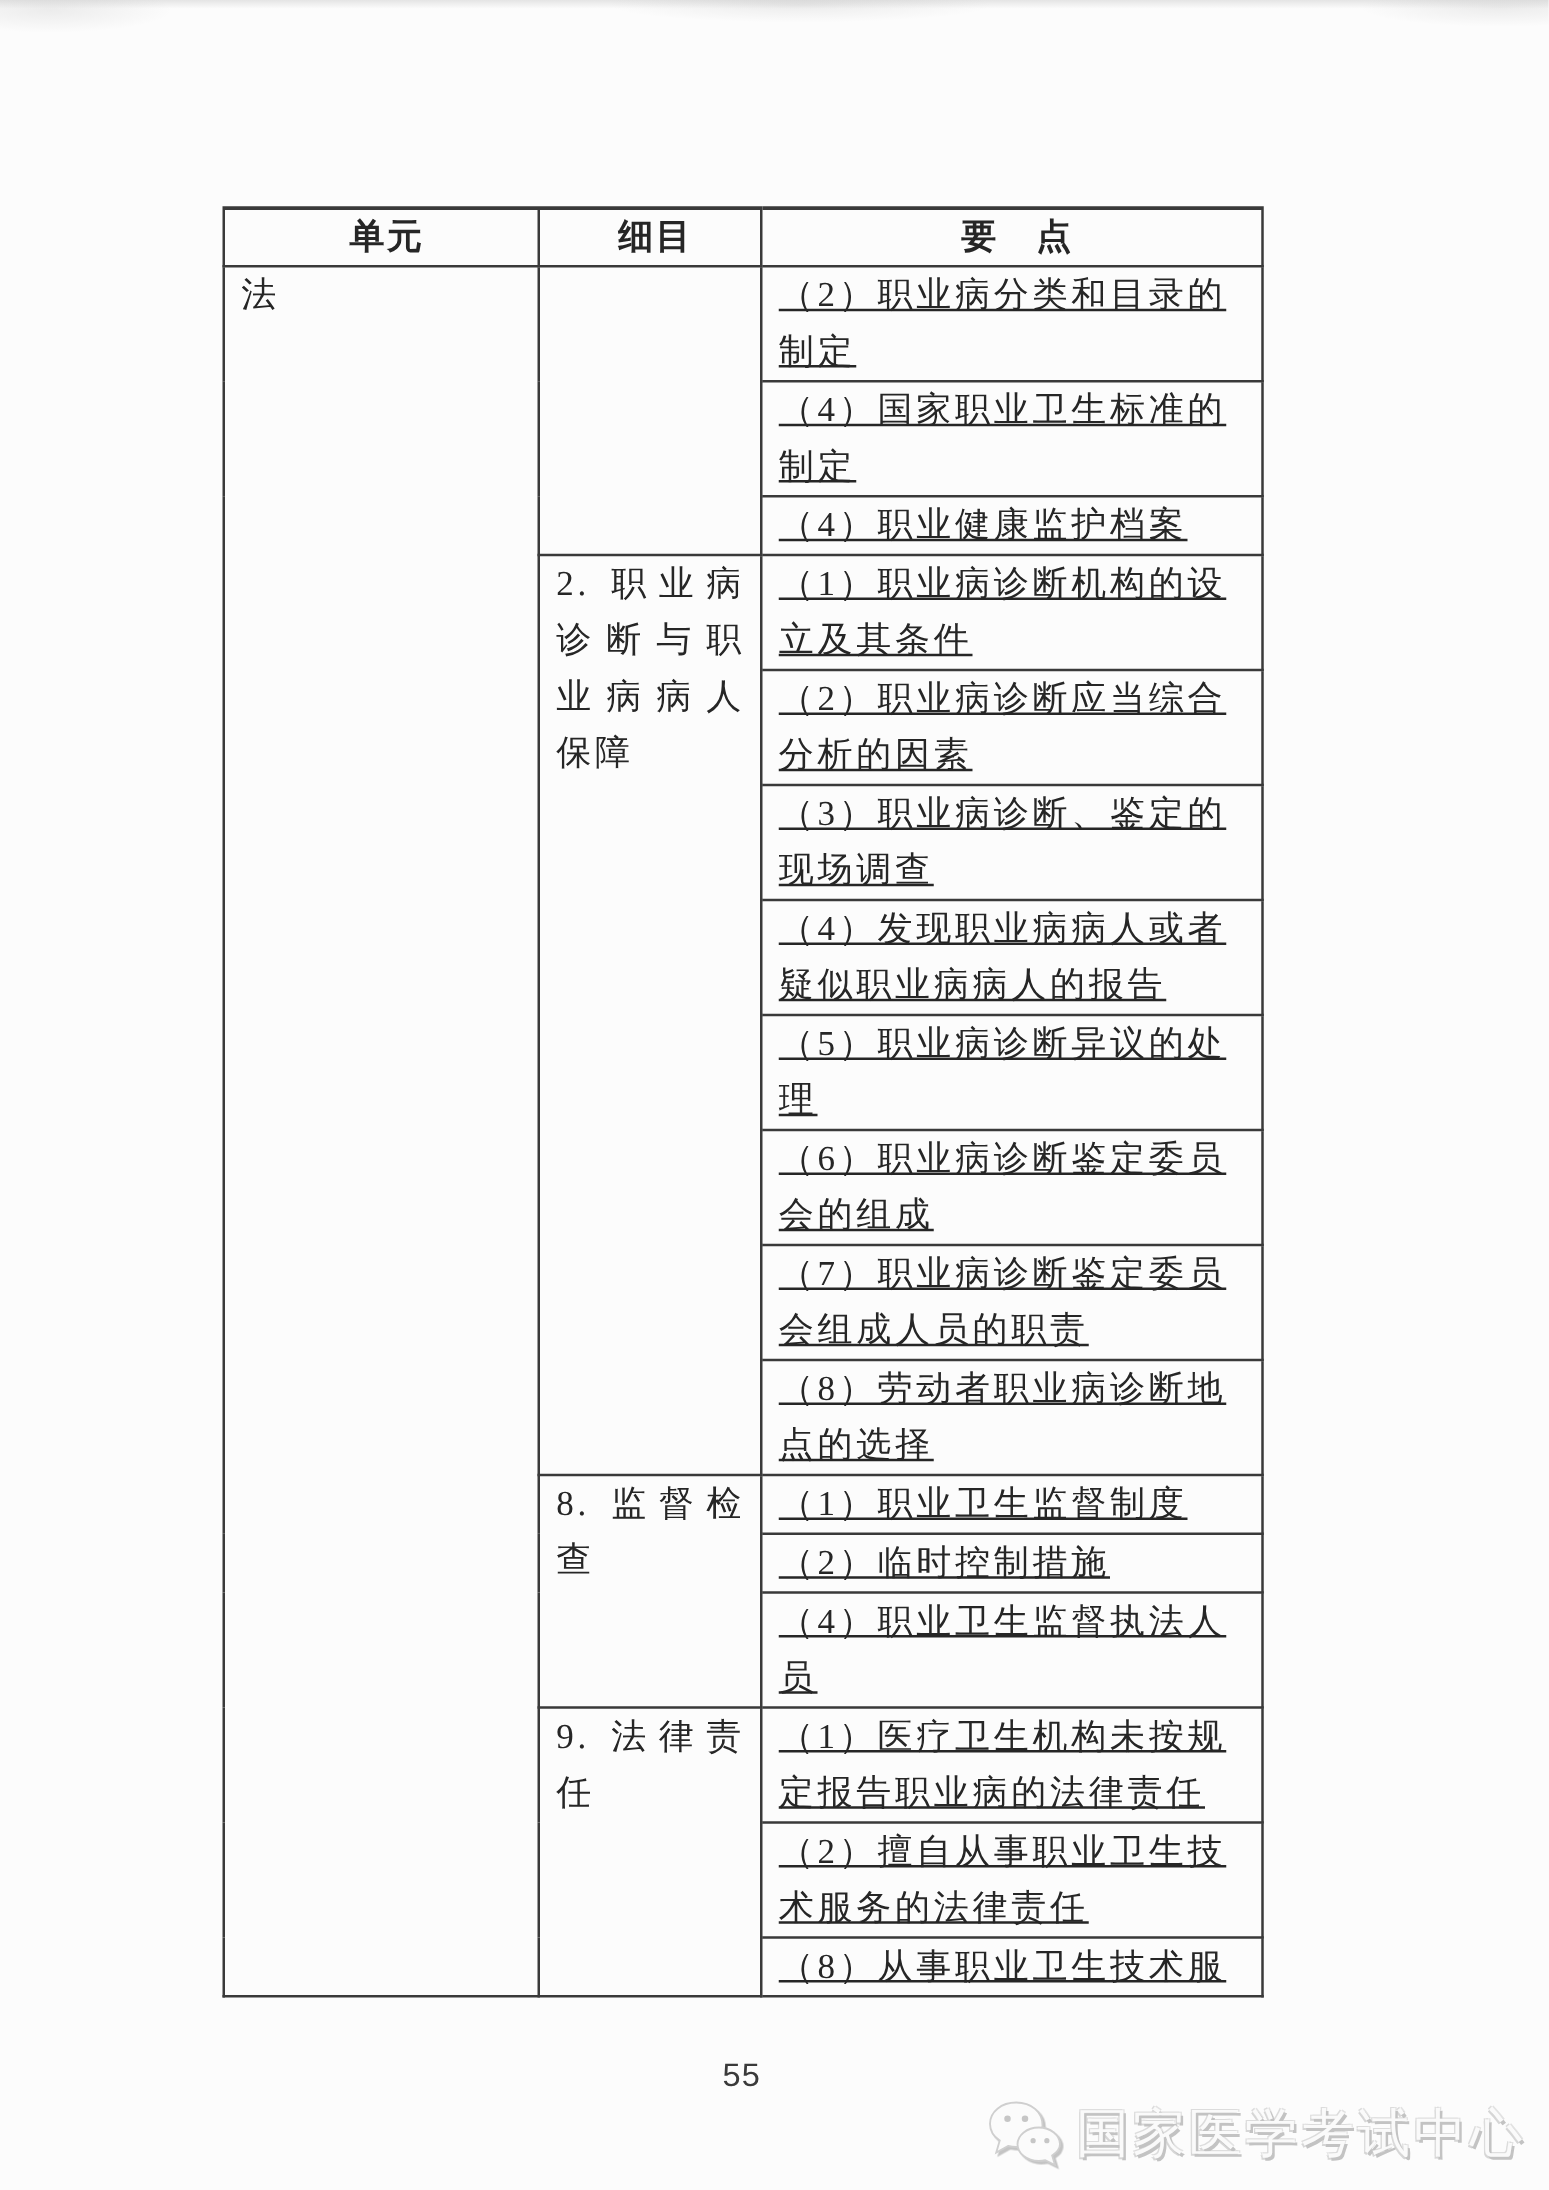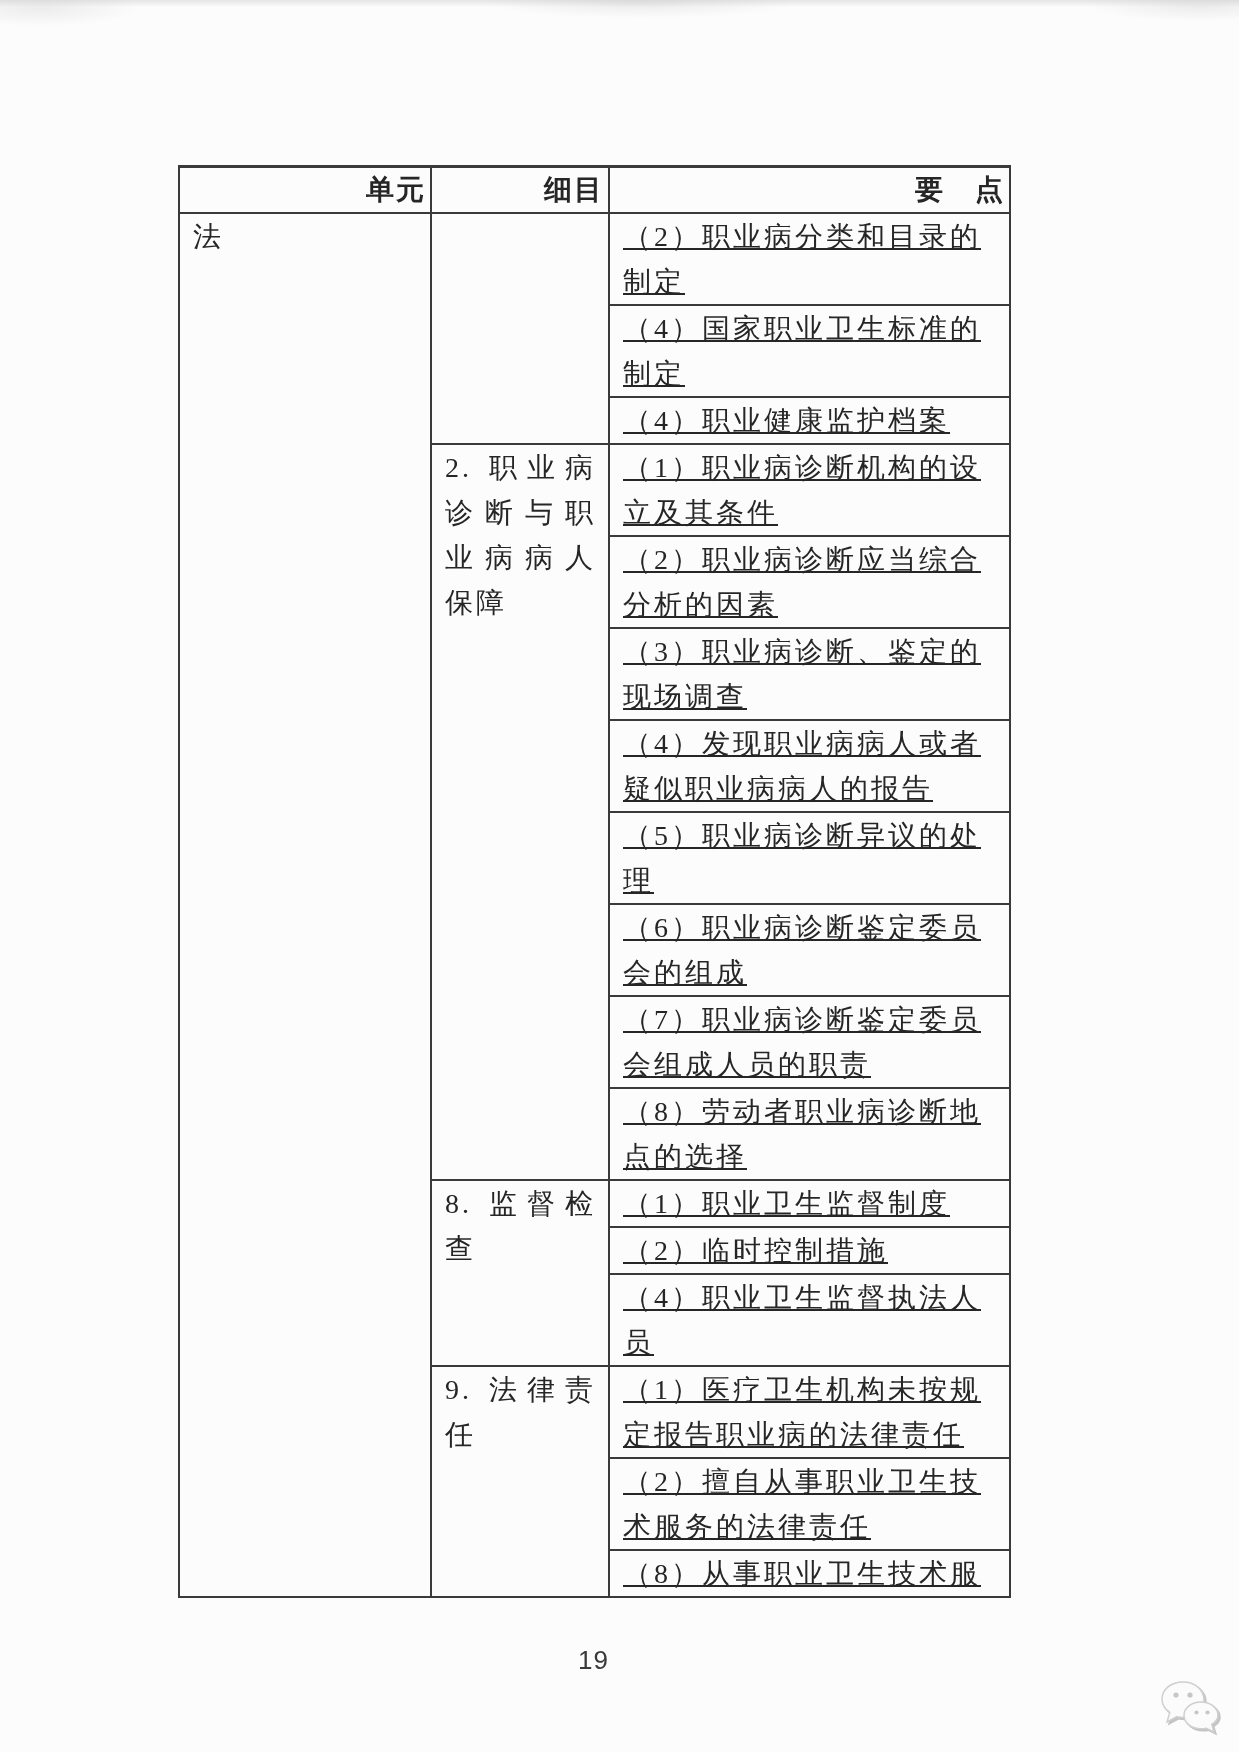--- a/index.html
+++ b/index.html
@@ -43,21 +43,21 @@
   .doc-table th, .doc-table td {
     border: 2px solid #3a3a3a;
     color: #262626;
     font-size: 28px;
     vertical-align: top;
     overflow: hidden;
   }
   .doc-table th {
     height: 42px;
     line-height: 42px;
-    text-align: right;
+    text-align: center;
     font-weight: 700;
     padding: 1px 4px 1px 13px;
     letter-spacing: 2px;
     border-top-width: 3px;
   }
   .doc-table td {
     line-height: 45px;
     letter-spacing: 3px;
   }
   td.unit-cell {
@@ -177,28 +177,29 @@
       </tr>
       <tr>
         <td class="point-cell">（2）擅自从事职业卫生技术服务的法律责任</td>
       </tr>
       <tr>
         <td class="point-cell">（8）从事职业卫生技术服</td>
       </tr>
     </tbody>
 </table>
 
-<div class="page-number">19</div>
+<div class="page-number">55</div>
 
 <div class="watermark">
   <svg width="62" height="58" viewBox="0 0 62 58">
     <g fill="#fbfbfb" stroke="#cfcfcf" stroke-width="1.5">
       <path d="M24,4 C12,4 3,11.5 3,21 c0,5.5 3,10.3 7.8,13.4 L8,44 l9.5-5.2 c2.1,0.5 4.3,0.8 6.5,0.8 c11.6,0 21,-7.6 21,-17.3 C45,11.5 36,4 24,4 Z"></path>
       <path d="M45,24 c-9.4,0 -17,6 -17,13.4 c0,7.4 7.6,13.4 17,13.4 c1.8,0 3.6,-0.2 5.2,-0.6 L58,54 l-2.3,-7.6 c3.8,-2.5 6.3,-6.3 6.3,-9 C62,30 54.4,24 45,24 Z" transform="translate(-3,0)"></path>
     </g>
     <g fill="#c6c6c6" stroke="none">
       <circle cx="17" cy="17" r="2.6"></circle>
       <circle cx="31" cy="17" r="2.6"></circle>
       <circle cx="37.5" cy="34.5" r="2.1"></circle>
       <circle cx="48.5" cy="34.5" r="2.1"></circle>
     </g>
   </svg>
+  <span class="wm-text">国家医学考试中心</span>
 </div>
 
 </body></html>

